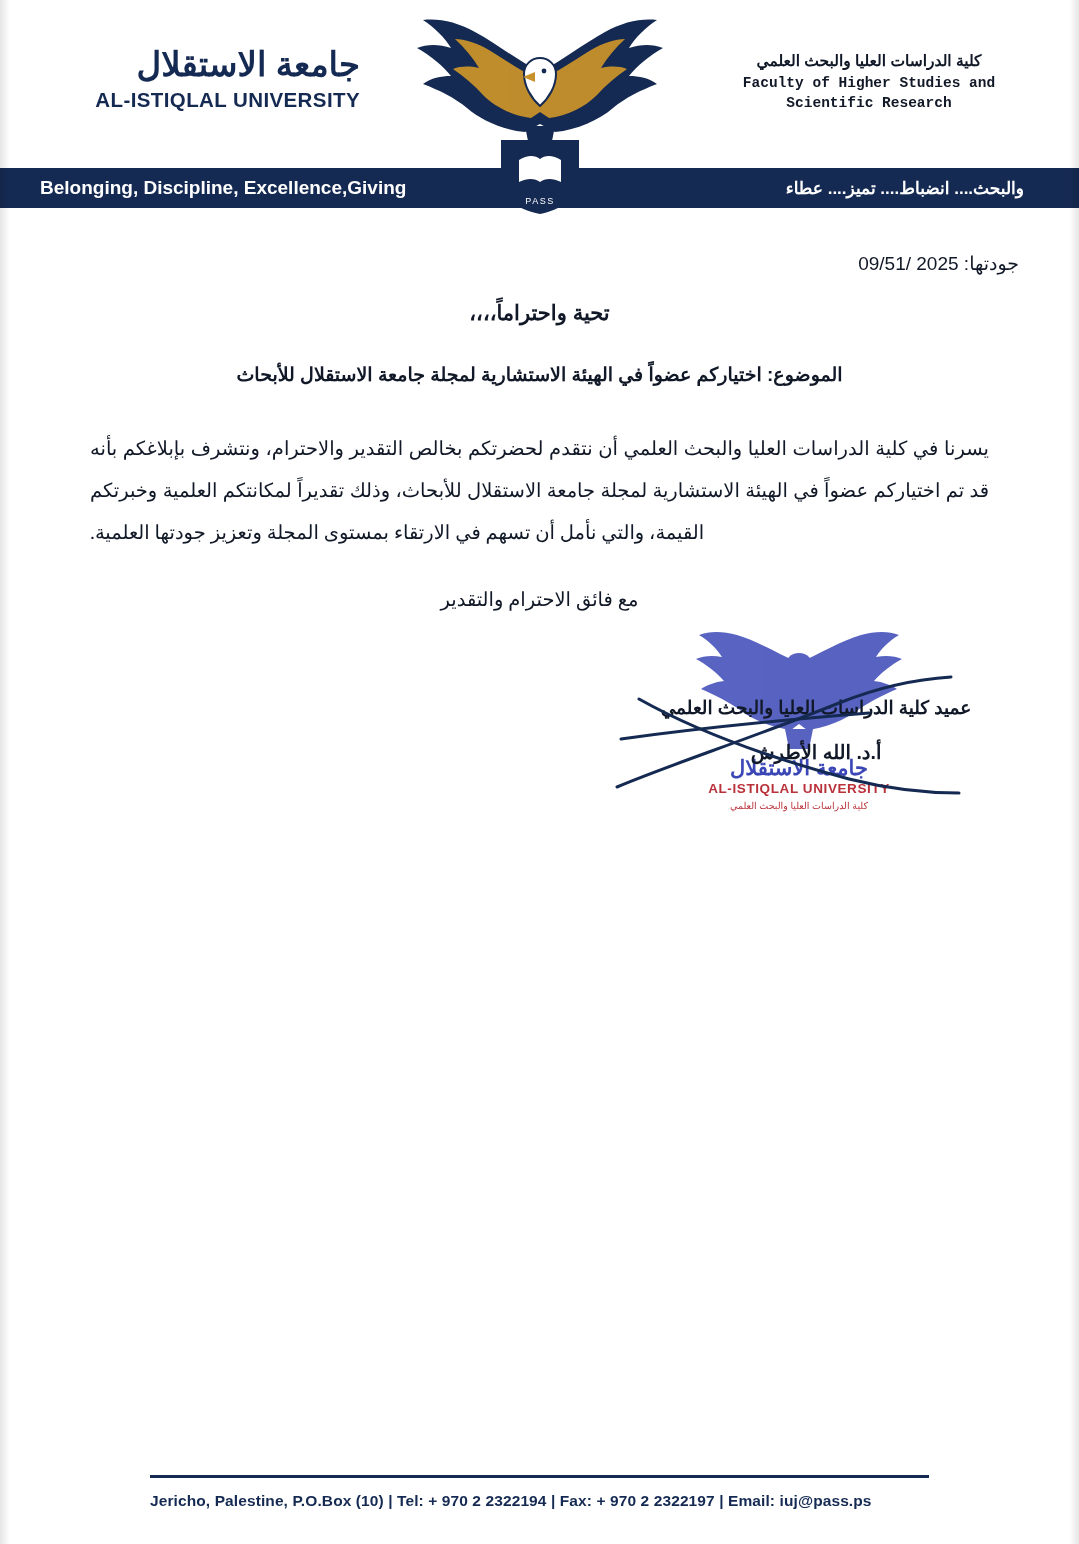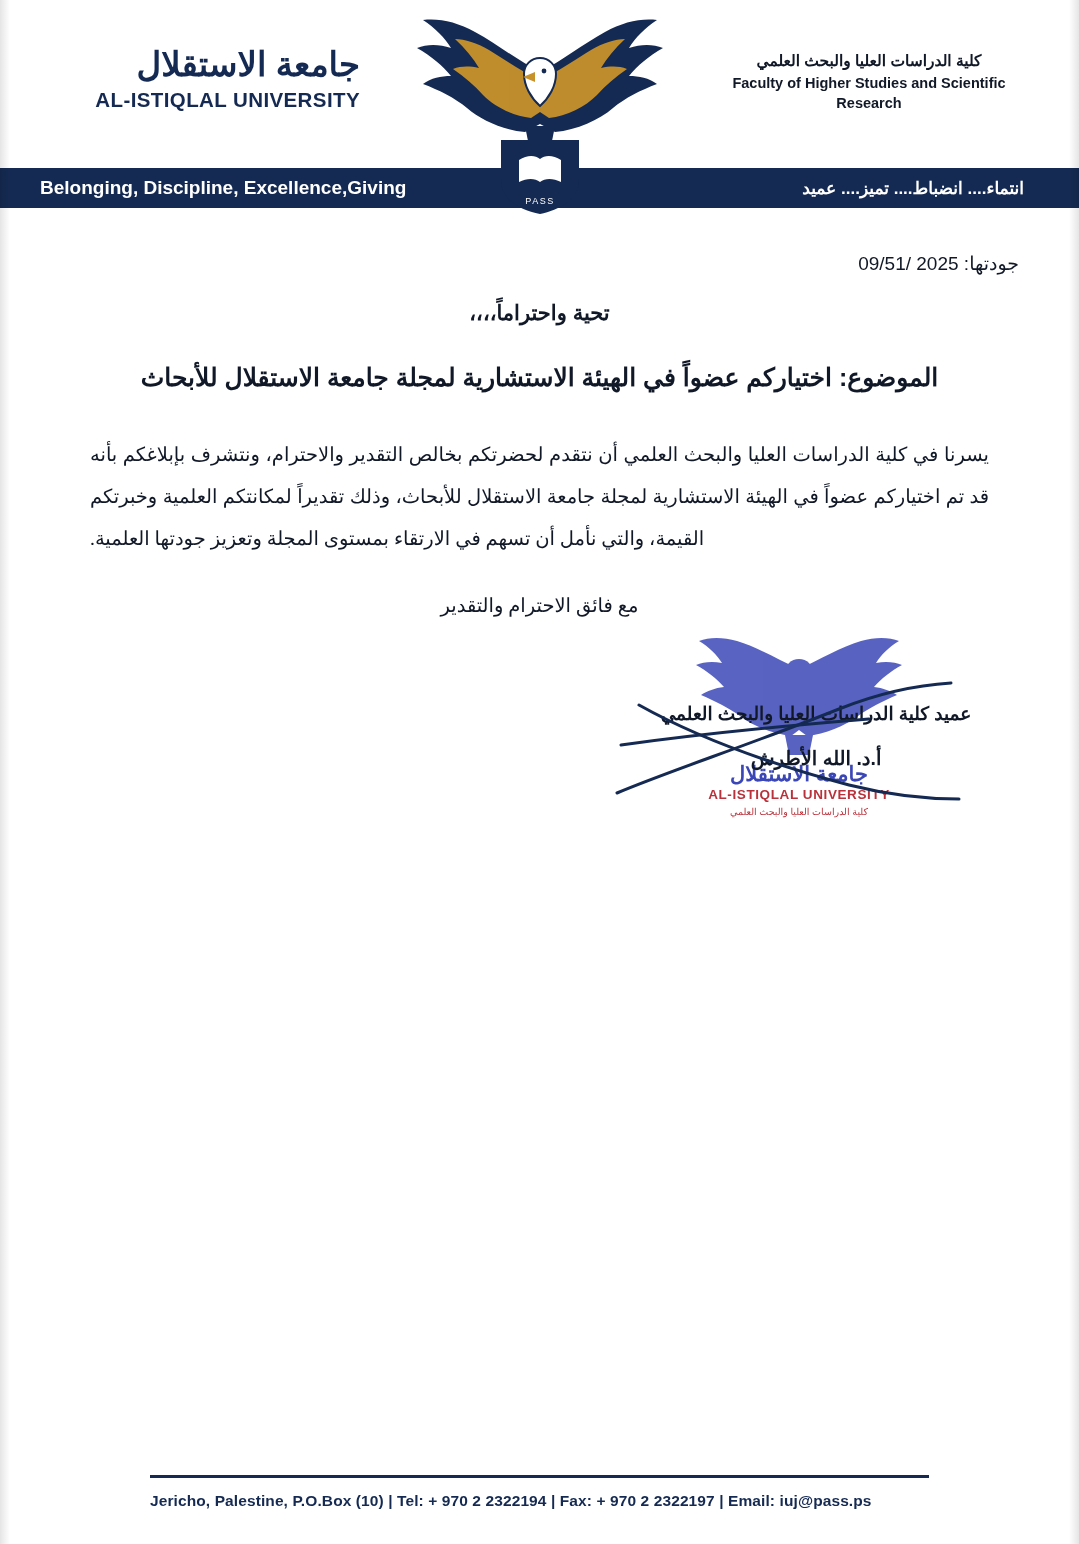--- a/index.html
+++ b/index.html
@@ -74,20 +74,21 @@
     color: #111827;
     line-height: 1.5;
   }
   .fac-en {
     font-size: 14.5px;
     font-weight: bold;
     color: #111827;
     direction: ltr;
     line-height: 1.35;
     margin-top: 2px;
+    font-family: Liberation Mono, monospace;
   }
 
   .uni-block {
     text-align: left;
     direction: ltr;
     width: 300px;
     margin-top: -10px;
   }
   .uni-ar {
     font-size: 34px;
@@ -137,21 +138,21 @@
   }
   .salutation {
     text-align: center;
     font-size: 21px;
     font-weight: bold;
     color: #111827;
     margin-top: 26px;
   }
   .subject {
     text-align: center;
-    font-size: 25px;
+    font-size: 19px;
     font-weight: bold;
     color: #111827;
     margin-top: 38px;
   }
   .para {
     margin: 42px 90px 0 90px;
     font-size: 19.5px;
     line-height: 2.15;
     color: #111827;
     text-align: justify;
@@ -249,21 +250,21 @@
       </div>
 
       <div class="uni-block">
         <div class="uni-ar">جامعة الاستقلال</div>
         <div class="uni-en">AL-ISTIQLAL UNIVERSITY</div>
       </div>
     </div>
 
     <div class="header-band">
       <div class="band-inner">
-        <div class="band-right-text">انتماء.... انضباط.... تميز.... عميد</div>
+        <div class="band-right-text">والبحث.... انضباط.... تميز.... عطاء</div>
         <div class="band-left-text">Belonging, Discipline, Excellence,Giving</div>
       </div>
     </div>
 
     <div class="crest">
       <svg viewBox="0 0 270 200" width="270" height="200" xmlns="http://www.w3.org/2000/svg">
 
         <g fill="#152a52">
           <path d="M135 58 C112 46 92 30 70 18 C52 8 34 4 18 6 C30 14 40 24 46 34 C34 30 22 30 12 34 C26 42 38 52 46 62 C36 62 26 64 18 70 C34 76 50 84 62 94 C76 106 98 116 120 118 L135 110 Z"></path>
           <path d="M135 58 C158 46 178 30 200 18 C218 8 236 4 252 6 C240 14 230 24 224 34 C236 30 248 30 258 34 C244 42 232 52 224 62 C234 62 244 64 252 70 C236 76 220 84 208 94 C194 106 172 116 150 118 L135 110 Z"></path>

